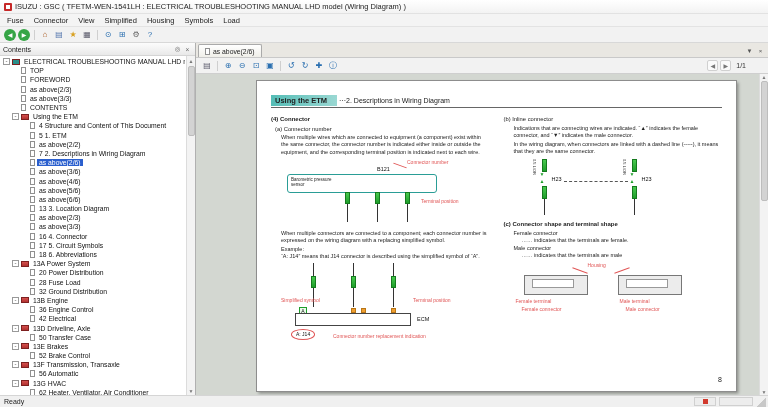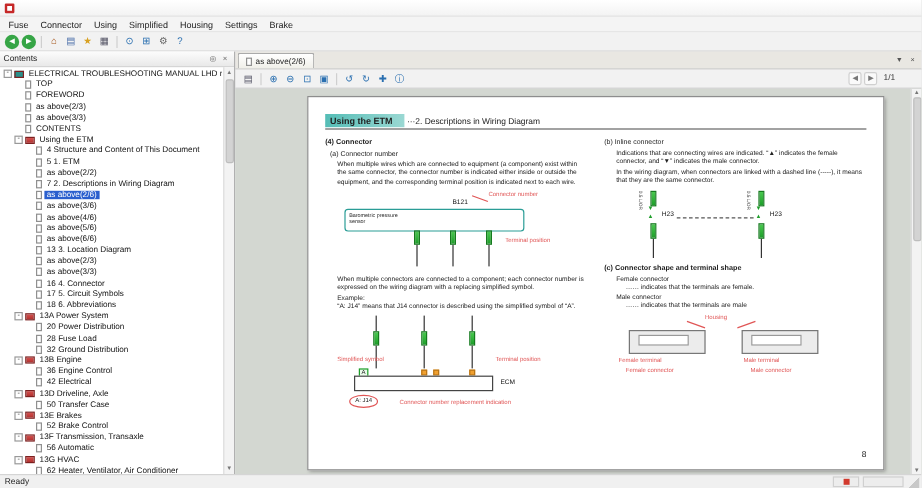--- a/index.html
+++ b/index.html
@@ -98,30 +98,31 @@
   .red-sq {width:5px; height:5px; background:#d23a2e;}
   .grip {width:10px; height:10px; margin-left:3px; background:linear-gradient(135deg,transparent 55%,#c8c8c8 55%);}
 </style>
 </head>
 <body>
 
 <div class="app">
 
   <div class="titlebar">
     <span class="app-icon"></span>
+    <span>ISUZU : GSC ( TFETM-WEN-1541LH : ELECTRICAL TROUBLESHOOTING MANUAL LHD model (Wiring Diagram) )</span>
   </div>
 
   <div class="menubar">
       <span class="menu-item">Fuse</span>
       <span class="menu-item">Connector</span>
-      <span class="menu-item">Using</span>
+      <span class="menu-item">View</span>
       <span class="menu-item">Simplified</span>
       <span class="menu-item">Housing</span>
-      <span class="menu-item">Settings</span>
-      <span class="menu-item">Brake</span>
+      <span class="menu-item">Symbols</span>
+      <span class="menu-item">Load</span>
     </div>
 
   <div class="toolbar tb-group">
       <span class="tb-icon circle" style="background: rgb(54, 165, 70); color: rgb(255, 255, 255);">◀</span>
       <span class="tb-icon circle" style="background: rgb(54, 165, 70); color: rgb(255, 255, 255);">▶</span>
       <span class="tb-sep"></span>
       <span class="tb-icon" style="color: rgb(168, 90, 32);">⌂</span>
       <span class="tb-icon" style="color: rgb(74, 110, 169);">▤</span>
       <span class="tb-icon" style="color: rgb(216, 160, 32);">★</span>
       <span class="tb-icon" style="color: rgb(85, 85, 102);">▦</span>

